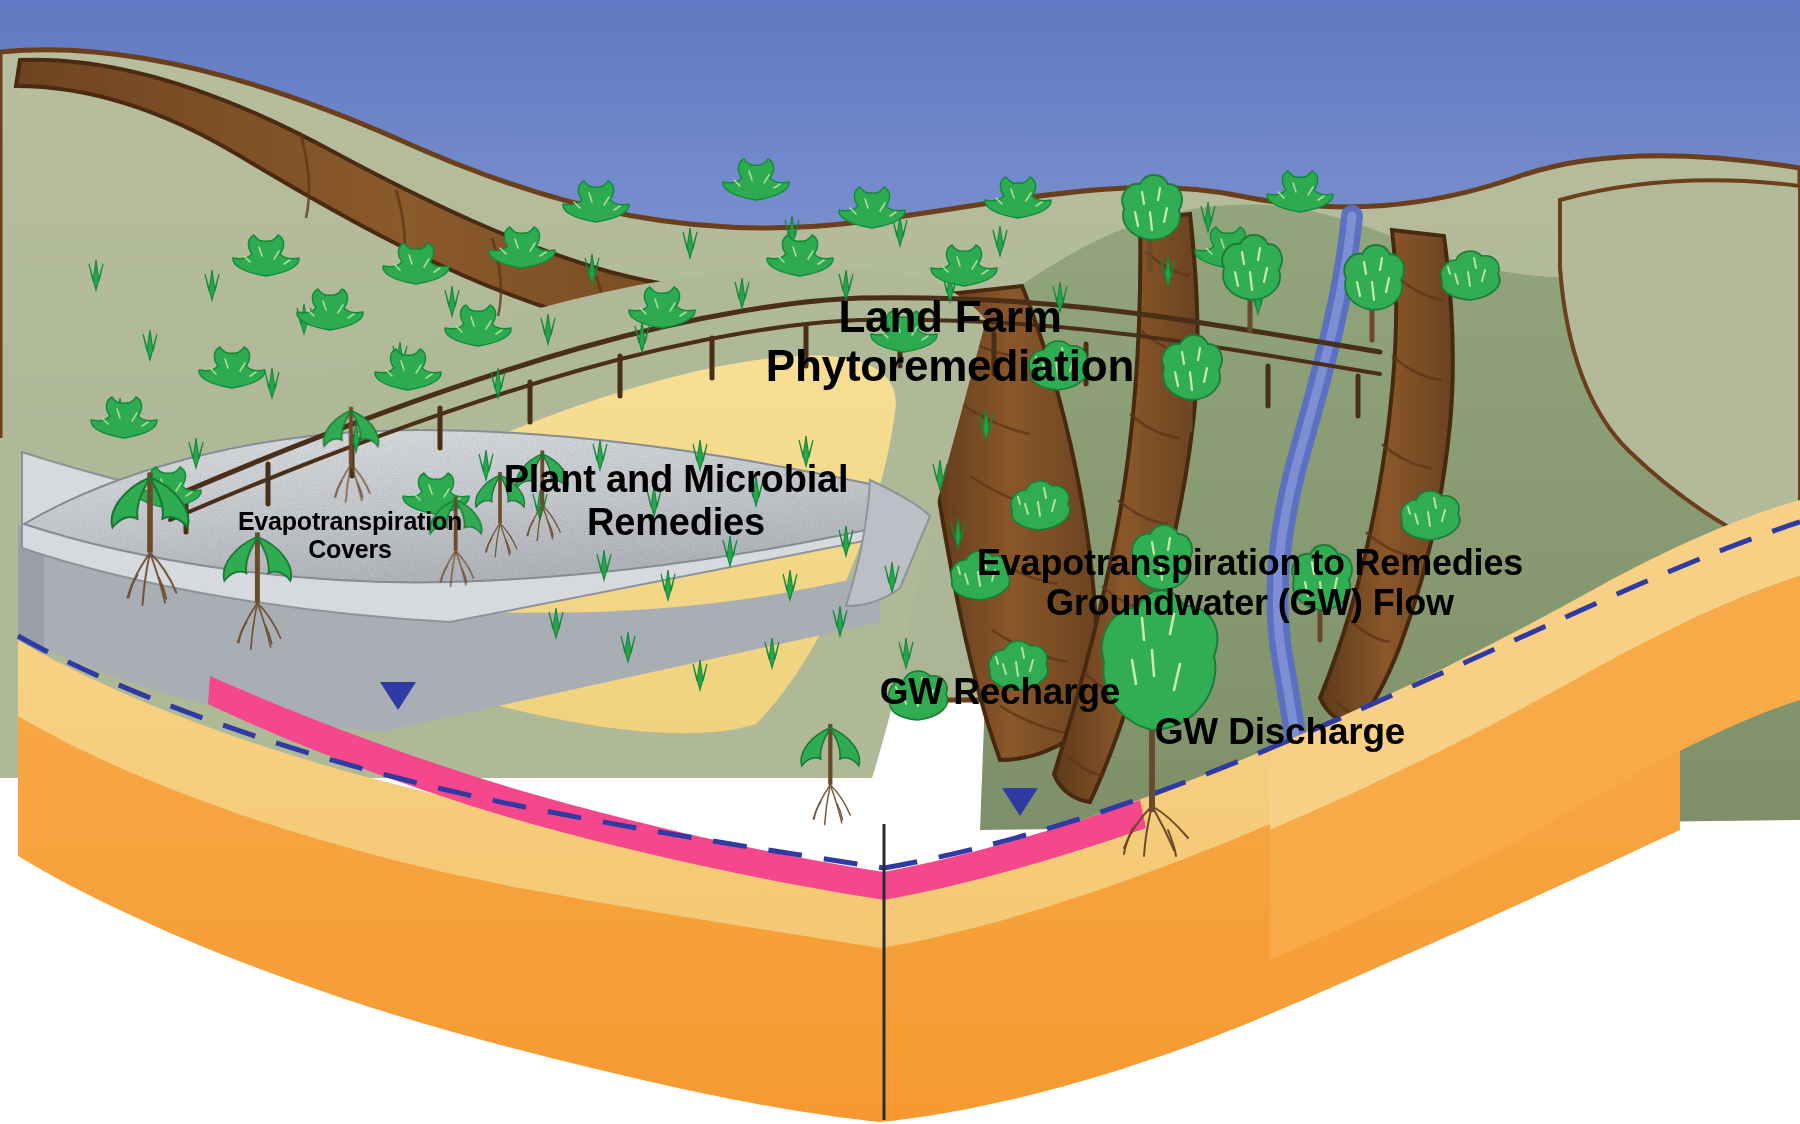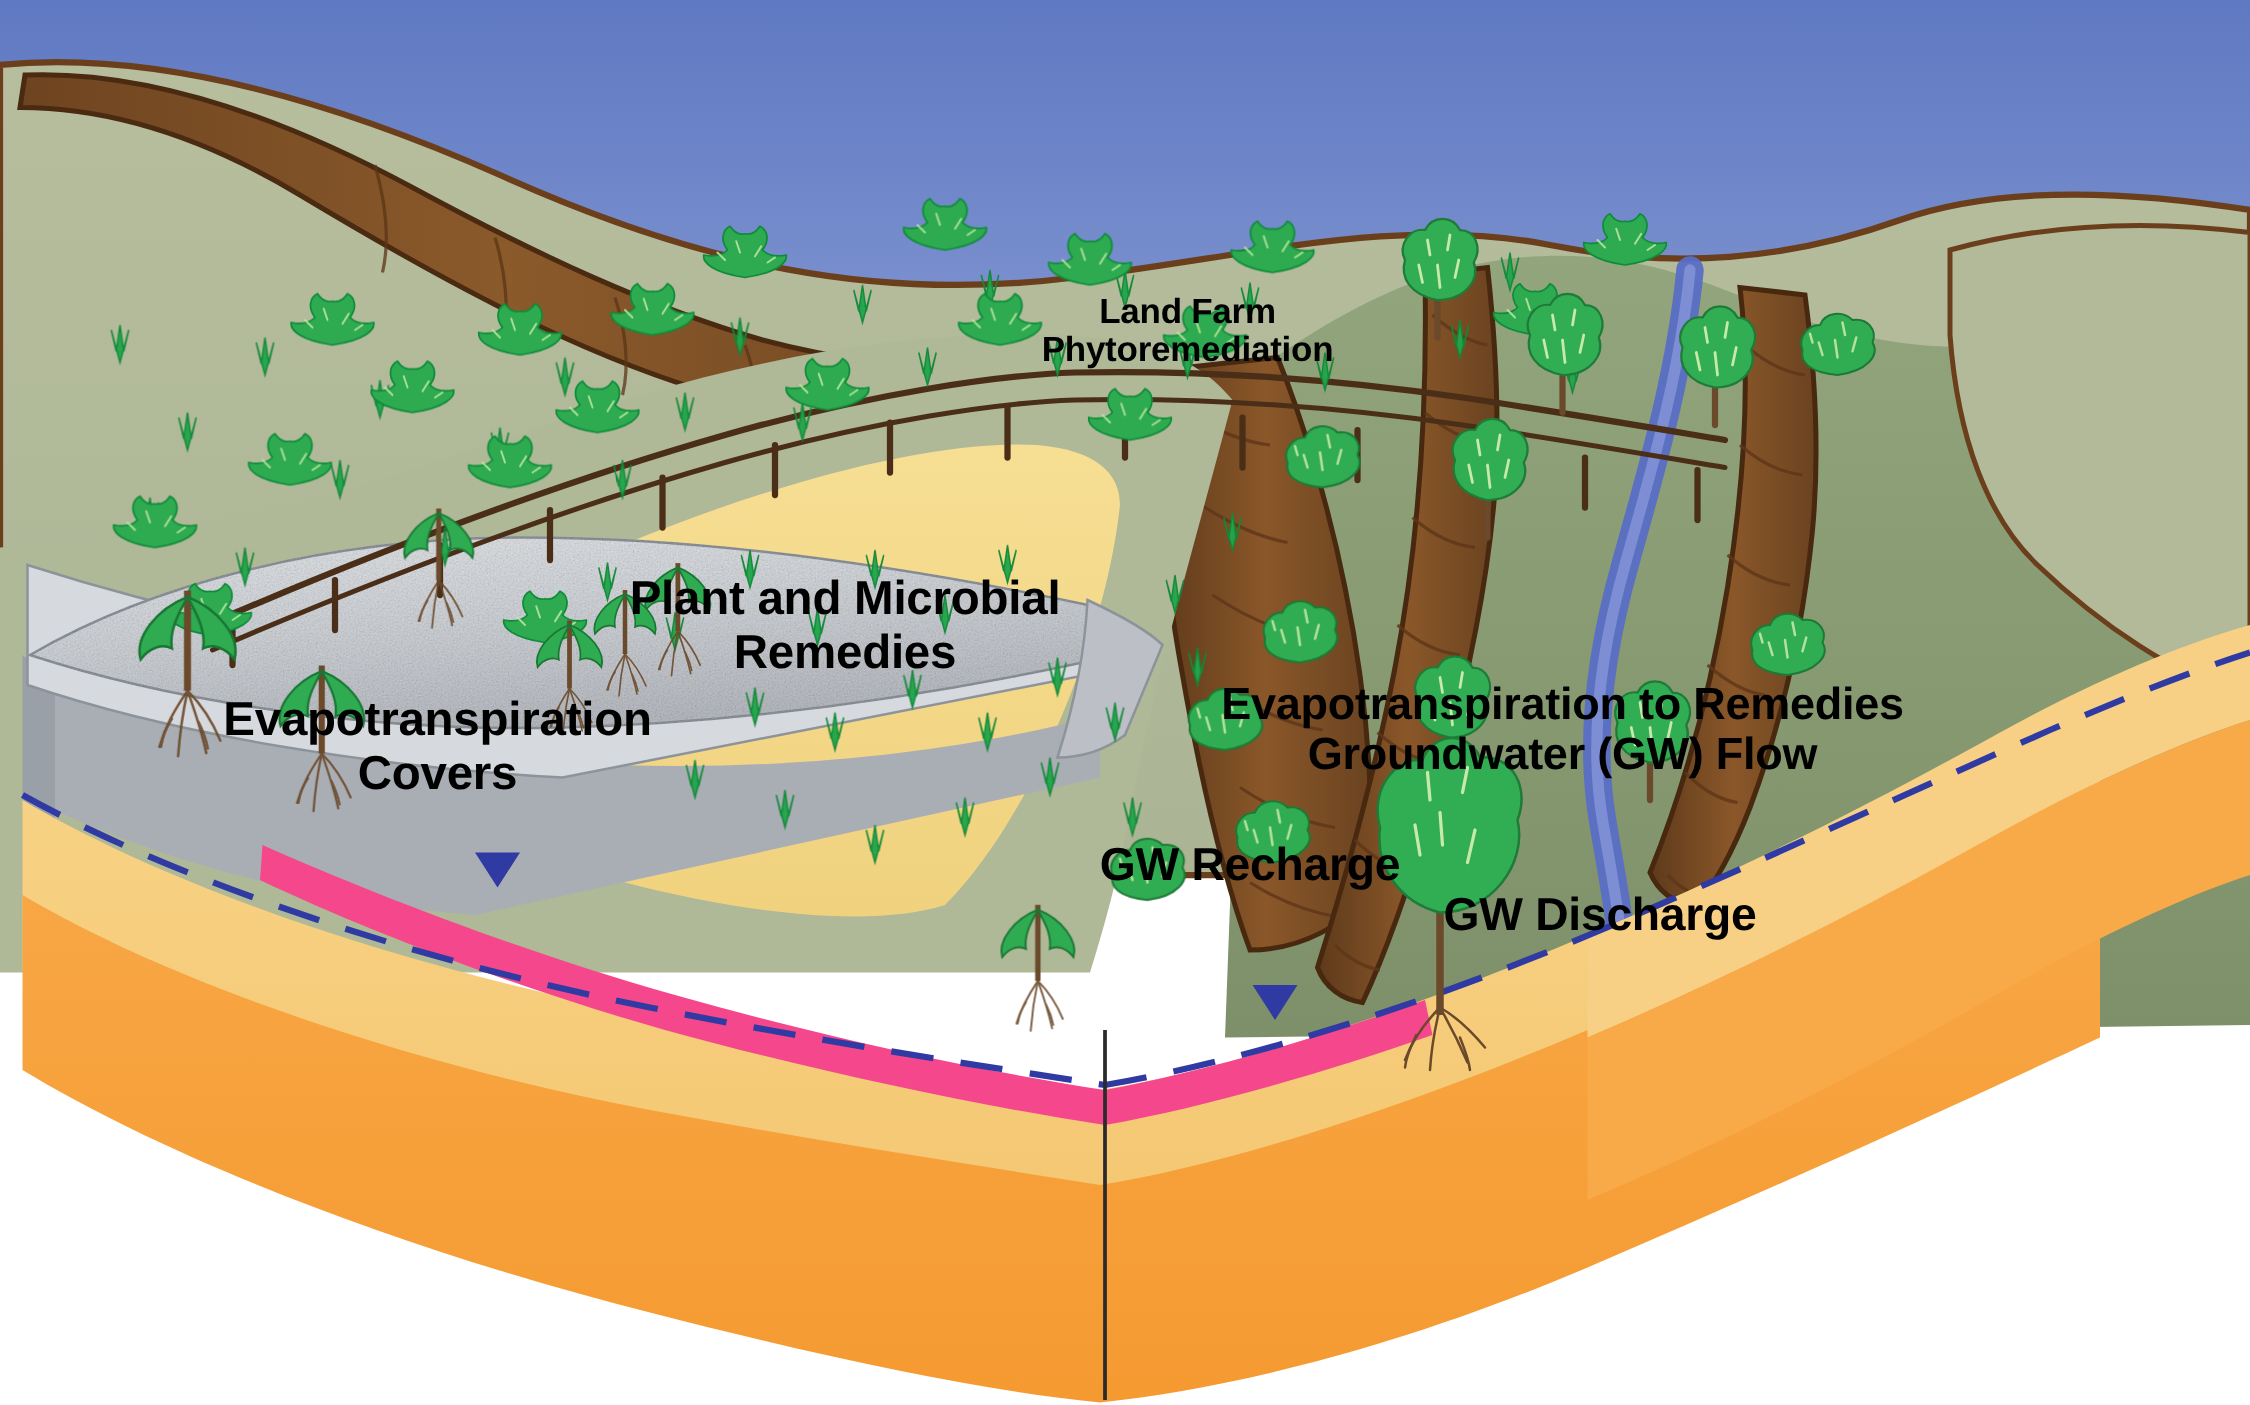--- a/index.html
+++ b/index.html
@@ -449,33 +449,33 @@
         <path d="M1168,830 C1172,840 1175,848 1176,856"></path>
       </g>
     </g>
 
     <g>
       <use href="#sym-conifer-root" x="830" y="790" transform="scale(0.95) translate(44,42)"></use>
     </g>
 
   </svg>
 
-  <div class="label" style="left:700px; top:170px; width:500px; font-size:28px;">
+  <div class="label" style="left:700px; top:193px; width:500px; font-size:44px;">
     <span class="halo-bg"></span>
     <span class="txt">Land Farm
 Phytoremediation</span>
   </div>
 
   <div class="label" style="left:456px; top:373px; width:440px; font-size:38px;">
     <span class="halo-bg"></span>
     <span class="txt">Plant and Microbial
 Remedies</span>
   </div>
 
-  <div class="label" style="left:150px; top:470px; width:400px; font-size:38px;text-align:center;">
+  <div class="label" style="left:150px; top:451px; width:400px; font-size:25px;text-align:center;">
     <span class="halo-bg"></span>
     <span class="txt">Evapotranspiration
 Covers</span>
   </div>
 
   <div class="label" style="left:960px; top:462px; width:580px; font-size:36px;">
     <span class="halo-bg"></span>
     <span class="txt">Evapotranspiration to Remedies
 Groundwater (GW) Flow</span>
   </div>

